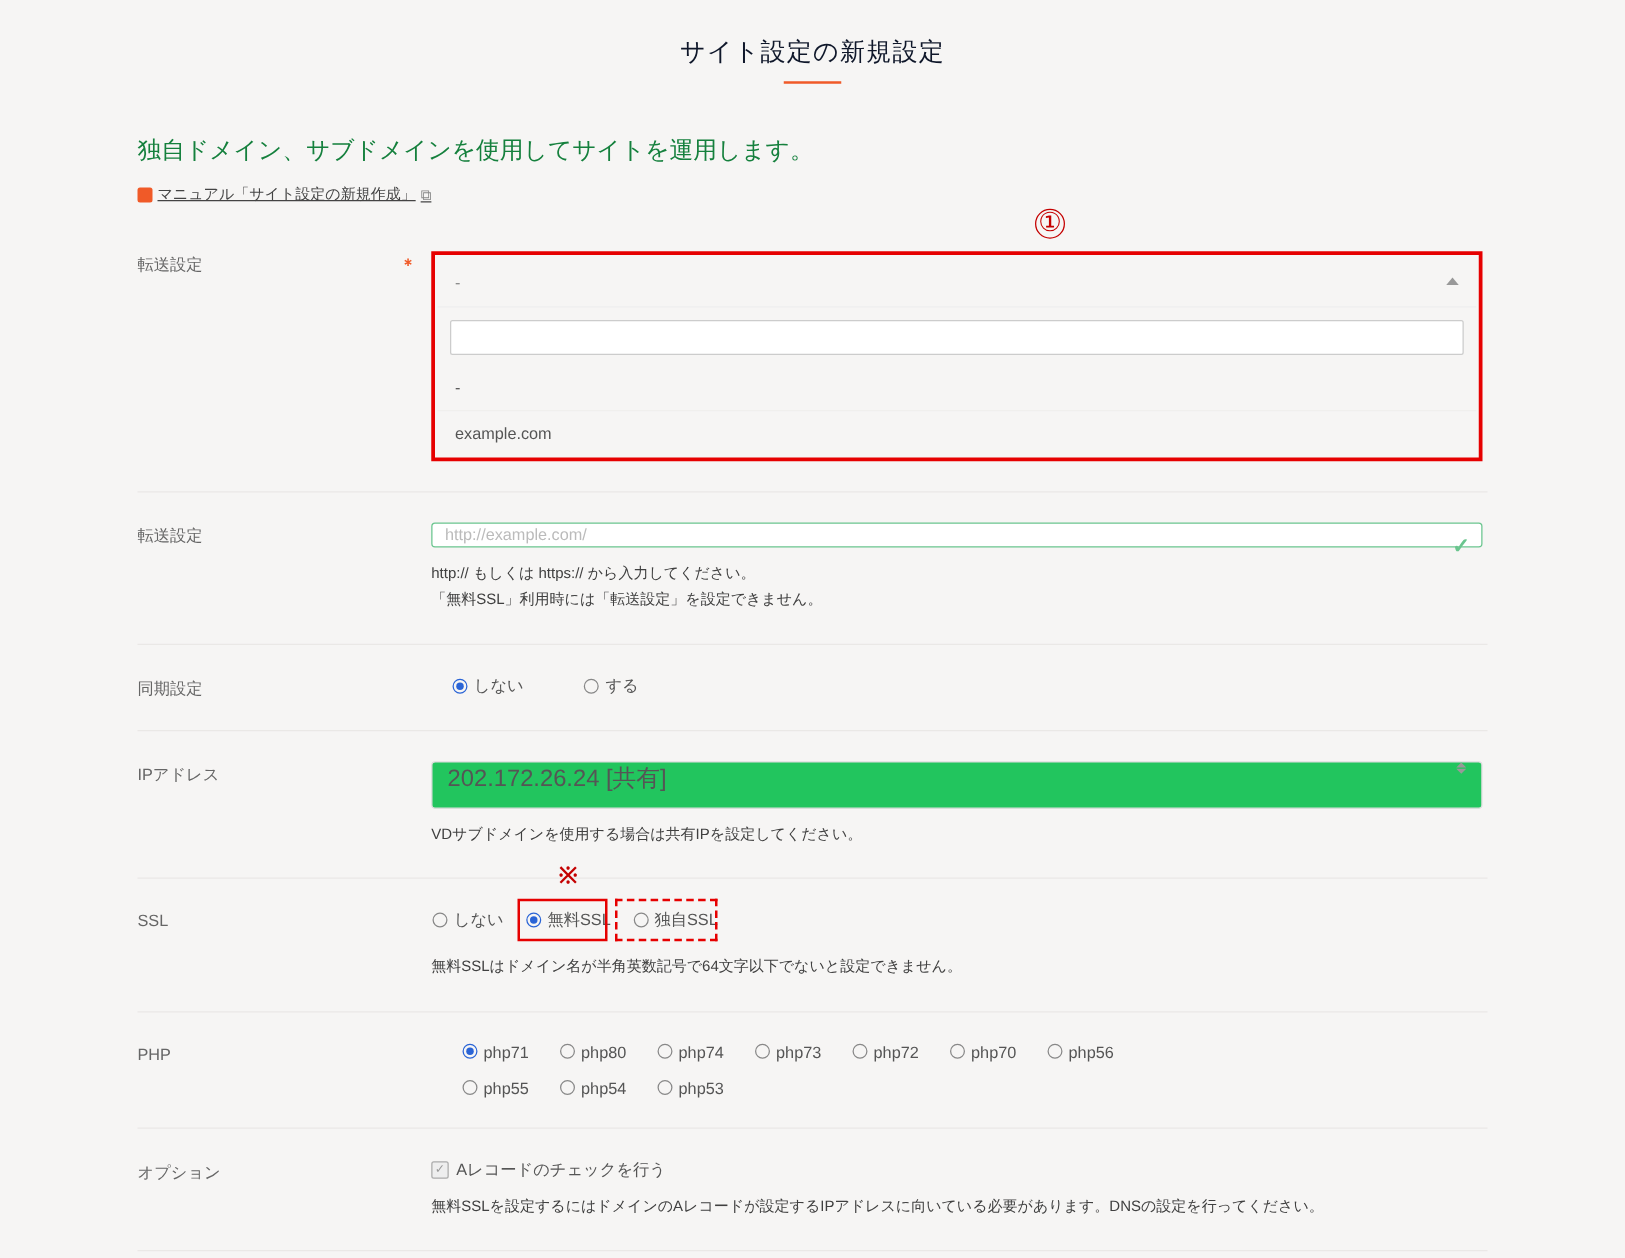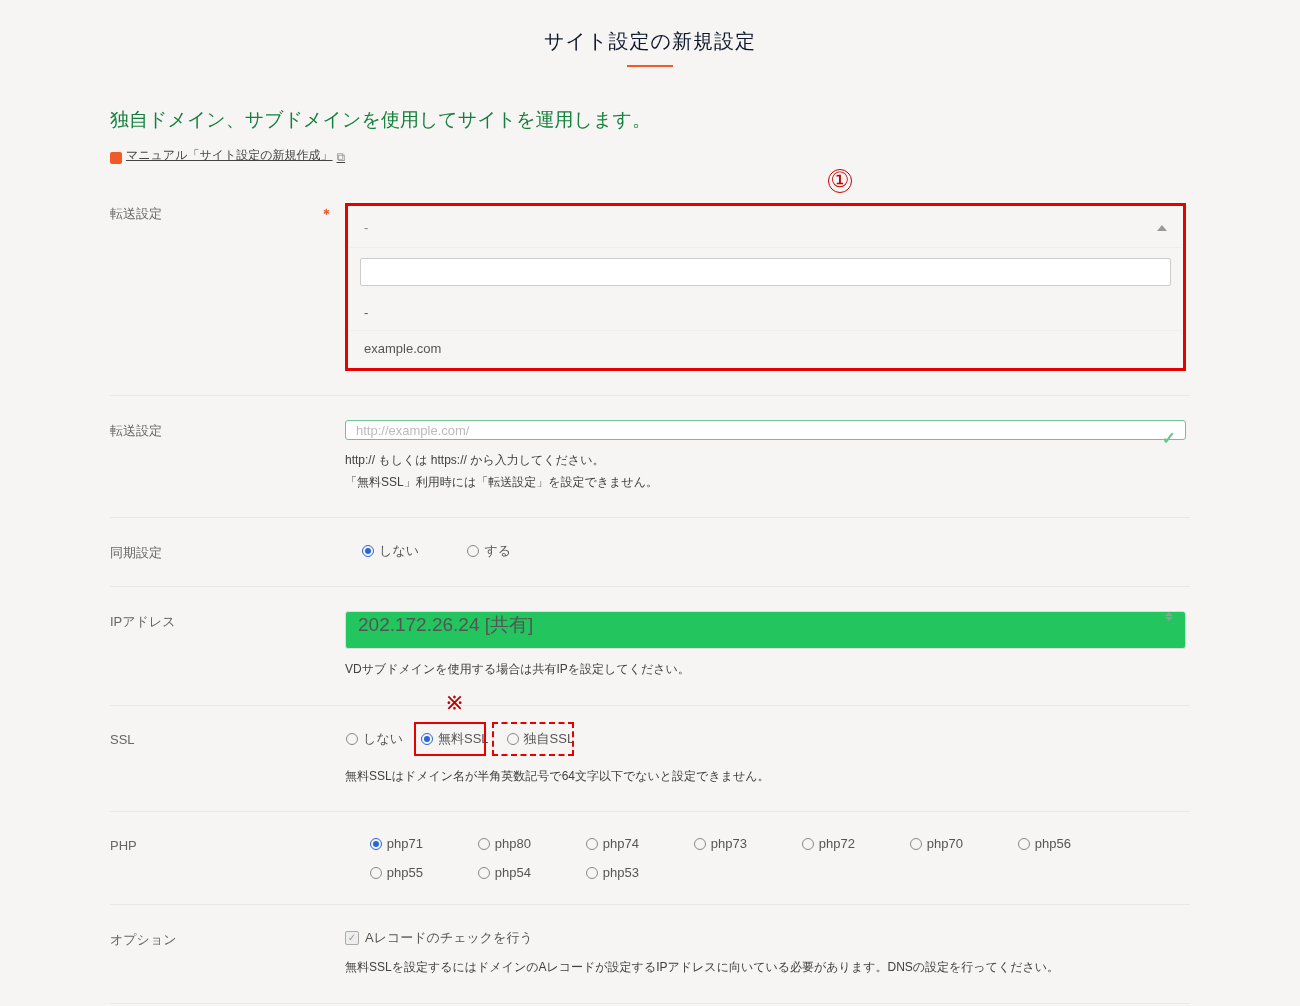--- a/index.html
+++ b/index.html
@@ -17,21 +17,21 @@
       font-weight: 500;
       color: #0f172a;
       letter-spacing: 1px;
     }
     .title-underline {
       width: 46px; height: 2px; background: #f05a28;
       margin: 10px auto 0;
     }
     .intro { margin-top: 40px; font-size: 19px; color: #15803d; }
     .manual-link {
-      display: inline-flex; align-items: flex-end;
+      display: inline-flex; align-items: center;
       margin-top: 14px; font-size: 12px; color: #444;
       text-decoration: underline;
     }
     .manual-icon {
       display: inline-block; width: 12px; height: 12px;
       background: #f05a28; margin-right: 4px; border-radius: 2px;
     }
     .manual-ext { margin-left: 4px; color: #888; font-size: 12px; }
     .form { margin-top: 0px; }
     .row {
@@ -136,21 +136,21 @@
     }
     .ssl-dashed-box {
       position: absolute; top: -8px; left: 147px;
       width: 82px; height: 34px;
       border: 2px dashed #e60000;
       pointer-events: none;
     }
 
     
     .php-grid { display: flex; flex-direction: column; gap: 14px; }
-    .php-row { display: flex; gap: 30px; }
+    .php-row { display: flex; }
     .php-row .radio-opt { min-width: 78px; }
 
     
     .checkbox-row { display: flex; align-items: center; gap: 6px; font-size: 13px; color: #555; }
     .cb-box {
       width: 14px; height: 14px; border: 1.5px solid #aaa; border-radius: 2px;
       display: inline-flex; align-items: center; justify-content: center;
       background: #eee;
     }
     .cb-check { font-size: 10px; color: #999; line-height: 1; }

